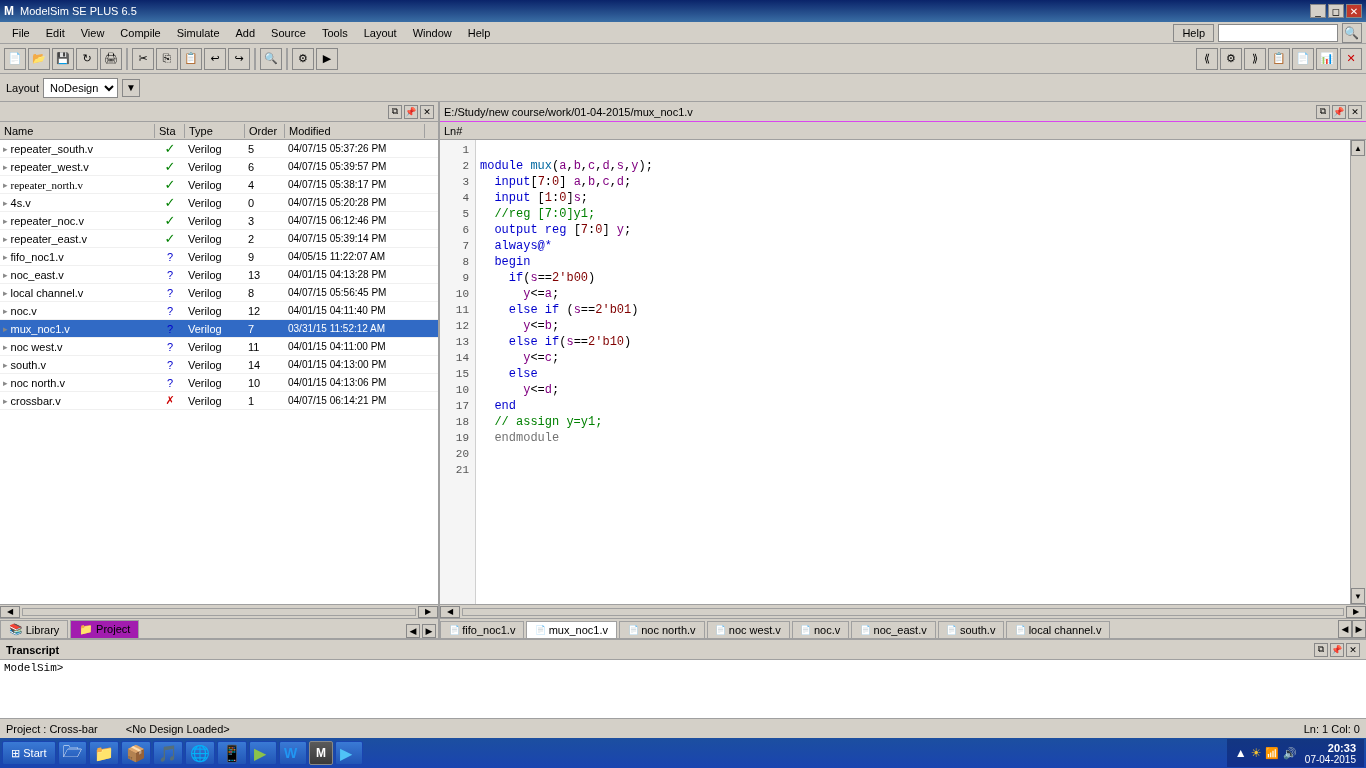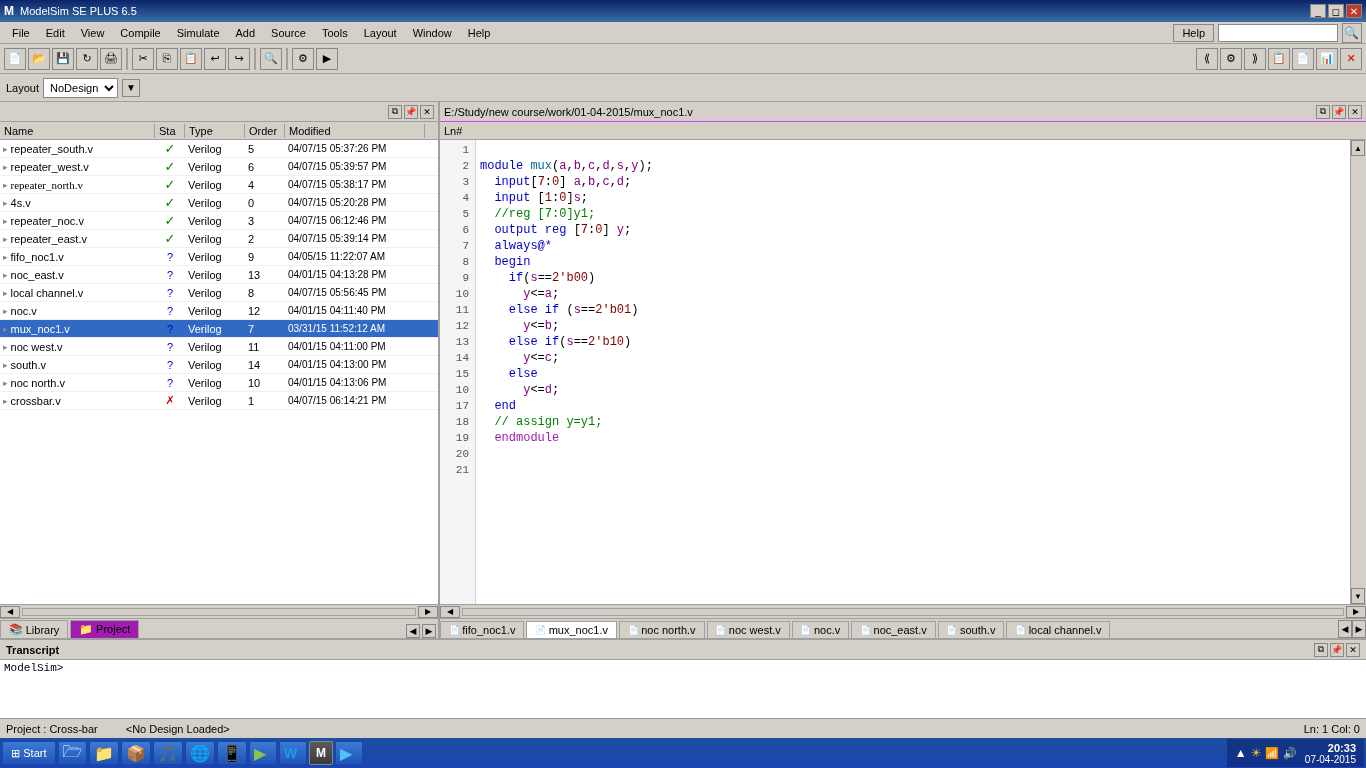--- a/index.html
+++ b/index.html
@@ -386,21 +386,21 @@
 &nbsp;&nbsp;&nbsp;&nbsp;<span style="color:#0000cc;">if</span>(<span style="color:#800080;">s</span>==<span style="color:#800000;">2'b00</span>)
 &nbsp;&nbsp;&nbsp;&nbsp;&nbsp;&nbsp;<span style="color:#800080;">y</span>&lt;=<span style="color:#800080;">a</span>;
 &nbsp;&nbsp;&nbsp;&nbsp;<span style="color:#0000cc;">else</span>&nbsp;<span style="color:#0000cc;">if</span>&nbsp;(<span style="color:#800080;">s</span>==<span style="color:#800000;">2'b01</span>)
 &nbsp;&nbsp;&nbsp;&nbsp;&nbsp;&nbsp;<span style="color:#800080;">y</span>&lt;=<span style="color:#800080;">b</span>;
 &nbsp;&nbsp;&nbsp;&nbsp;<span style="color:#0000cc;">else</span>&nbsp;<span style="color:#0000cc;">if</span>(<span style="color:#800080;">s</span>==<span style="color:#800000;">2'b10</span>)
 &nbsp;&nbsp;&nbsp;&nbsp;&nbsp;&nbsp;<span style="color:#800080;">y</span>&lt;=<span style="color:#800080;">c</span>;
 &nbsp;&nbsp;&nbsp;&nbsp;<span style="color:#0000cc;">else</span>
 &nbsp;&nbsp;&nbsp;&nbsp;&nbsp;&nbsp;<span style="color:#800080;">y</span>&lt;=<span style="color:#800080;">d</span>;
 &nbsp;&nbsp;<span style="color:#0000cc;">end</span>
 <span style="color:#008000;">  // assign y=y1;</span>
-&nbsp;&nbsp;<span style="color:#a21caf;">endmodule</span>
+&nbsp;&nbsp;<span style="color:#737373;">endmodule</span>
 
 </div>
       <div style="width:16px;background:#d4d0c8;border-left:1px solid #a0a0a0;display:flex;flex-direction:column;">
         <div style="width:14px;height:16px;background:#d4d0c8;border:1px solid #888;display:flex;align-items:center;justify-content:center;cursor:pointer;font-size:8px;">▲</div>
         <div style="flex:1;background:#d4d0c8;"></div>
         <div style="width:14px;height:16px;background:#d4d0c8;border:1px solid #888;display:flex;align-items:center;justify-content:center;cursor:pointer;font-size:8px;">▼</div>
       </div>
     </div>
 
     <div style="height:14px;background:#d4d0c8;border-top:1px solid #a0a0a0;display:flex;align-items:center;">

